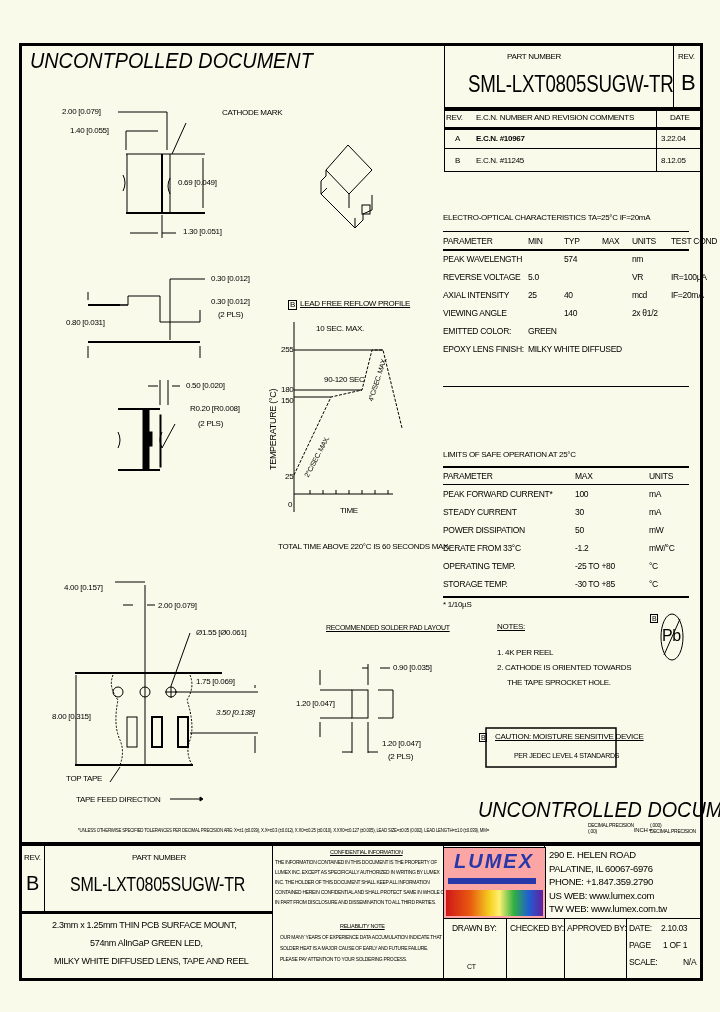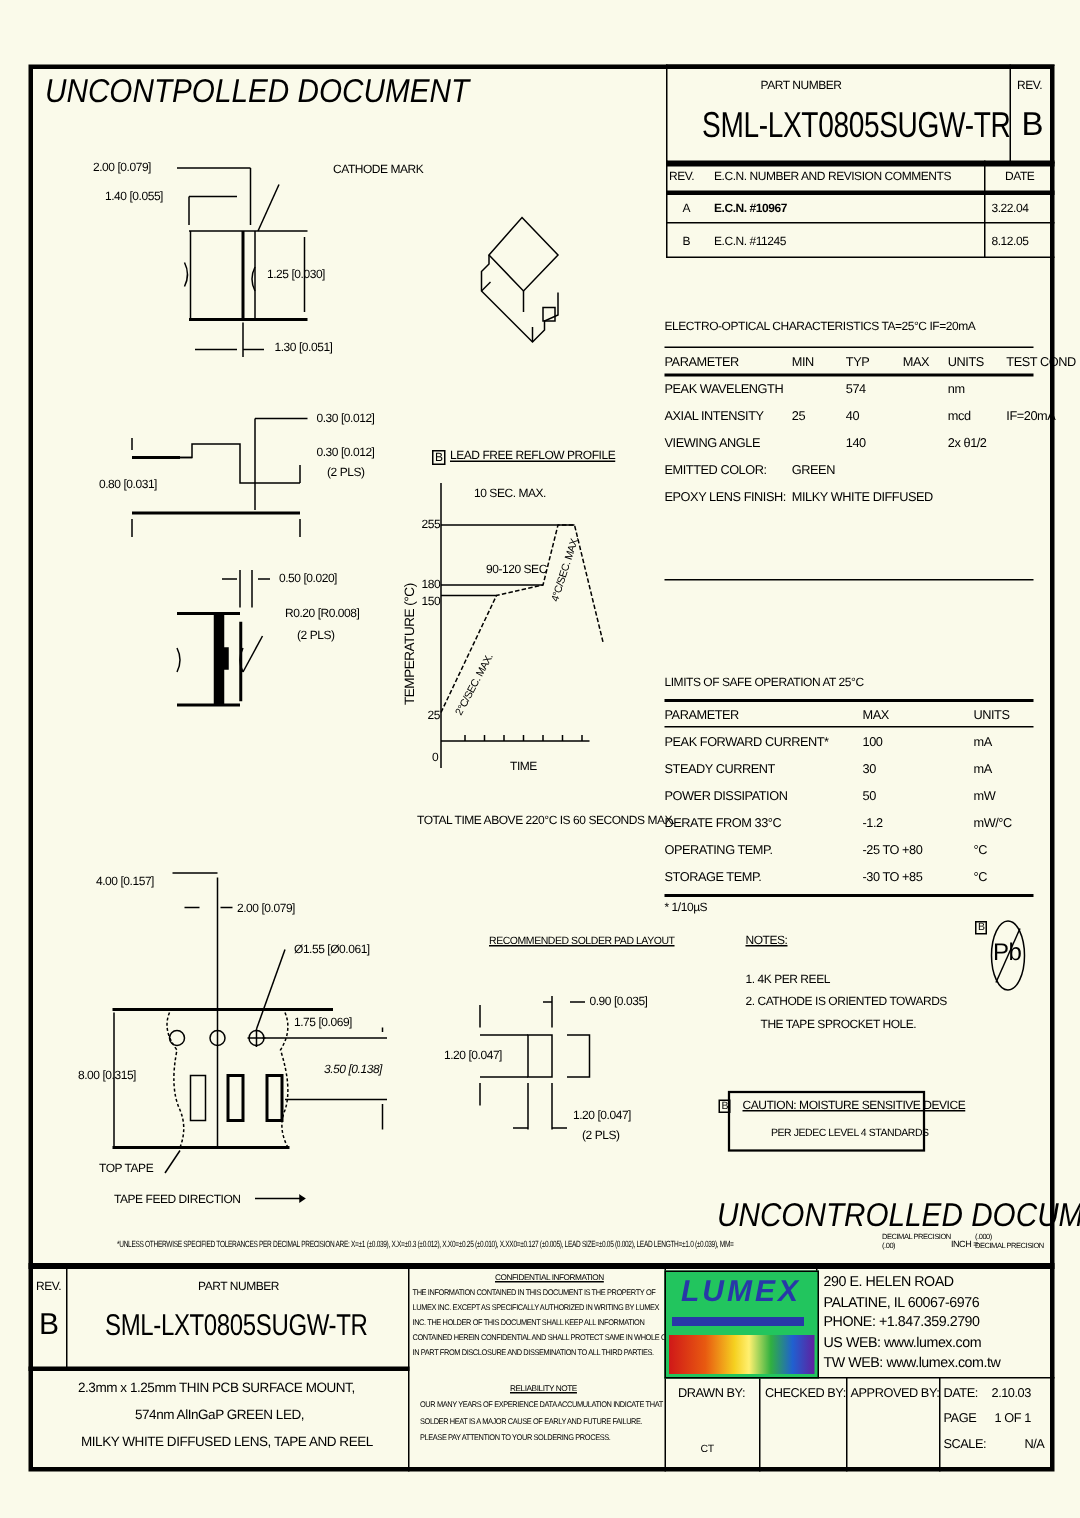--- a/index.html
+++ b/index.html
@@ -8,21 +8,21 @@
   .abs { position:absolute; }
   .frame { position:absolute; left:19px; top:43px; width:684px; height:938px; border:3px solid #000; box-sizing:border-box; }
   .t { position:absolute; font-family:"Liberation Sans Narrow","Liberation Sans", sans-serif; font-size:9px; letter-spacing:-0.3px; white-space:nowrap; transform-origin:left top; }
   .box { position:absolute; border:1px solid #000; box-sizing:border-box; }
   .hl { position:absolute; background:#000; height:1px; }
   .vl { position:absolute; background:#000; width:1px; }
   .ital { font-style:italic; font-weight:normal; letter-spacing:0; }
   .u { text-decoration:underline; }
   table.spec { position:absolute; border-collapse:collapse; font-size:8.5px; font-family:"Liberation Sans", sans-serif; letter-spacing:-0.3px; }
   table.spec td { padding:0 2px; height:18px; white-space:nowrap; }
-  .logo { position:absolute; left:443px; top:847px; width:101px; height:70px; border:1px solid #000; background:#22c55e; overflow:hidden; }
+  .logo { position:absolute; left:443px; top:847px; width:101px; height:70px; border:1px solid #000; background:#fca5a5; overflow:hidden; }
   .rainbow { position:absolute; left:2px; right:2px; bottom:2px; height:26px;
     background:linear-gradient(90deg,#d01818 0%,#e85a10 25%,#f5d020 45%,#fff070 55%,#30b040 70%,#2060d0 85%,#6020a0 100%); }
 </style>
 </head>
 <body>
 
 <div class="frame"></div>
 
 <div class="t ital" style="left:30px;top:48px;font-size:22px;transform:scaleX(0.9);">UNCONTPOLLED DOCUMENT</div>
 
@@ -159,21 +159,21 @@
     <ellipse cx="672" cy="637" rx="11" ry="23"></ellipse>
     <line x1="680" y1="619" x2="664" y2="655"></line>
 
     <rect x="486" y="728" width="130" height="39" stroke-width="1.5"></rect>
   </g>
 </svg>
 
 <div class="t" style="left:62px;top:107px;font-size:8px;">2.00 [0.079]</div>
 <div class="t" style="left:70px;top:126px;font-size:8px;">1.40 [0.055]</div>
 <div class="t" style="left:194px;top:108px;font-size:8px;margin-left:28px;">CATHODE MARK</div>
-<div class="t" style="left:178px;top:178px;font-size:8px;">1.25 [0.030]</div>
+<div class="t" style="left:178px;top:178px;font-size:8px;">0.69 [0.049]</div>
 <div class="t" style="left:183px;top:227px;font-size:8px;">1.30 [0.051]</div>
 <div class="t" style="left:211px;top:274px;font-size:8px;">0.30 [0.012]</div>
 <div class="t" style="left:211px;top:297px;font-size:8px;">0.30 [0.012]</div>
 <div class="t" style="left:218px;top:310px;font-size:8px;">(2 PLS)</div>
 <div class="t" style="left:66px;top:318px;font-size:8px;">0.80 [0.031]</div>
 <div class="t" style="left:186px;top:381px;font-size:8px;">0.50 [0.020]</div>
 <div class="t" style="left:190px;top:404px;font-size:8px;">R0.20 [R0.008]</div>
 <div class="t" style="left:198px;top:419px;font-size:8px;">(2 PLS)</div>
 
 <div class="t" style="left:288px;top:300px;font-size:8px;border:1px solid #000;padding:0 1px;line-height:8px;">B</div>
@@ -207,20 +207,28 @@
   </tr>
   <tr>
     <td>PEAK WAVELENGTH</td>
         <td></td>
         <td>574</td>
         <td></td>
         <td>nm</td>
         <td></td>
   </tr>
   <tr>
+    <td>REVERSE VOLTAGE</td>
+        <td>5.0</td>
+        <td></td>
+        <td></td>
+        <td>VR</td>
+        <td>IR=100µA</td>
+  </tr>
+  <tr>
     <td>AXIAL INTENSITY</td>
         <td>25</td>
         <td>40</td>
         <td></td>
         <td>mcd</td>
         <td>IF=20mA</td>
   </tr>
   <tr>
     <td>VIEWING ANGLE</td>
         <td></td>

